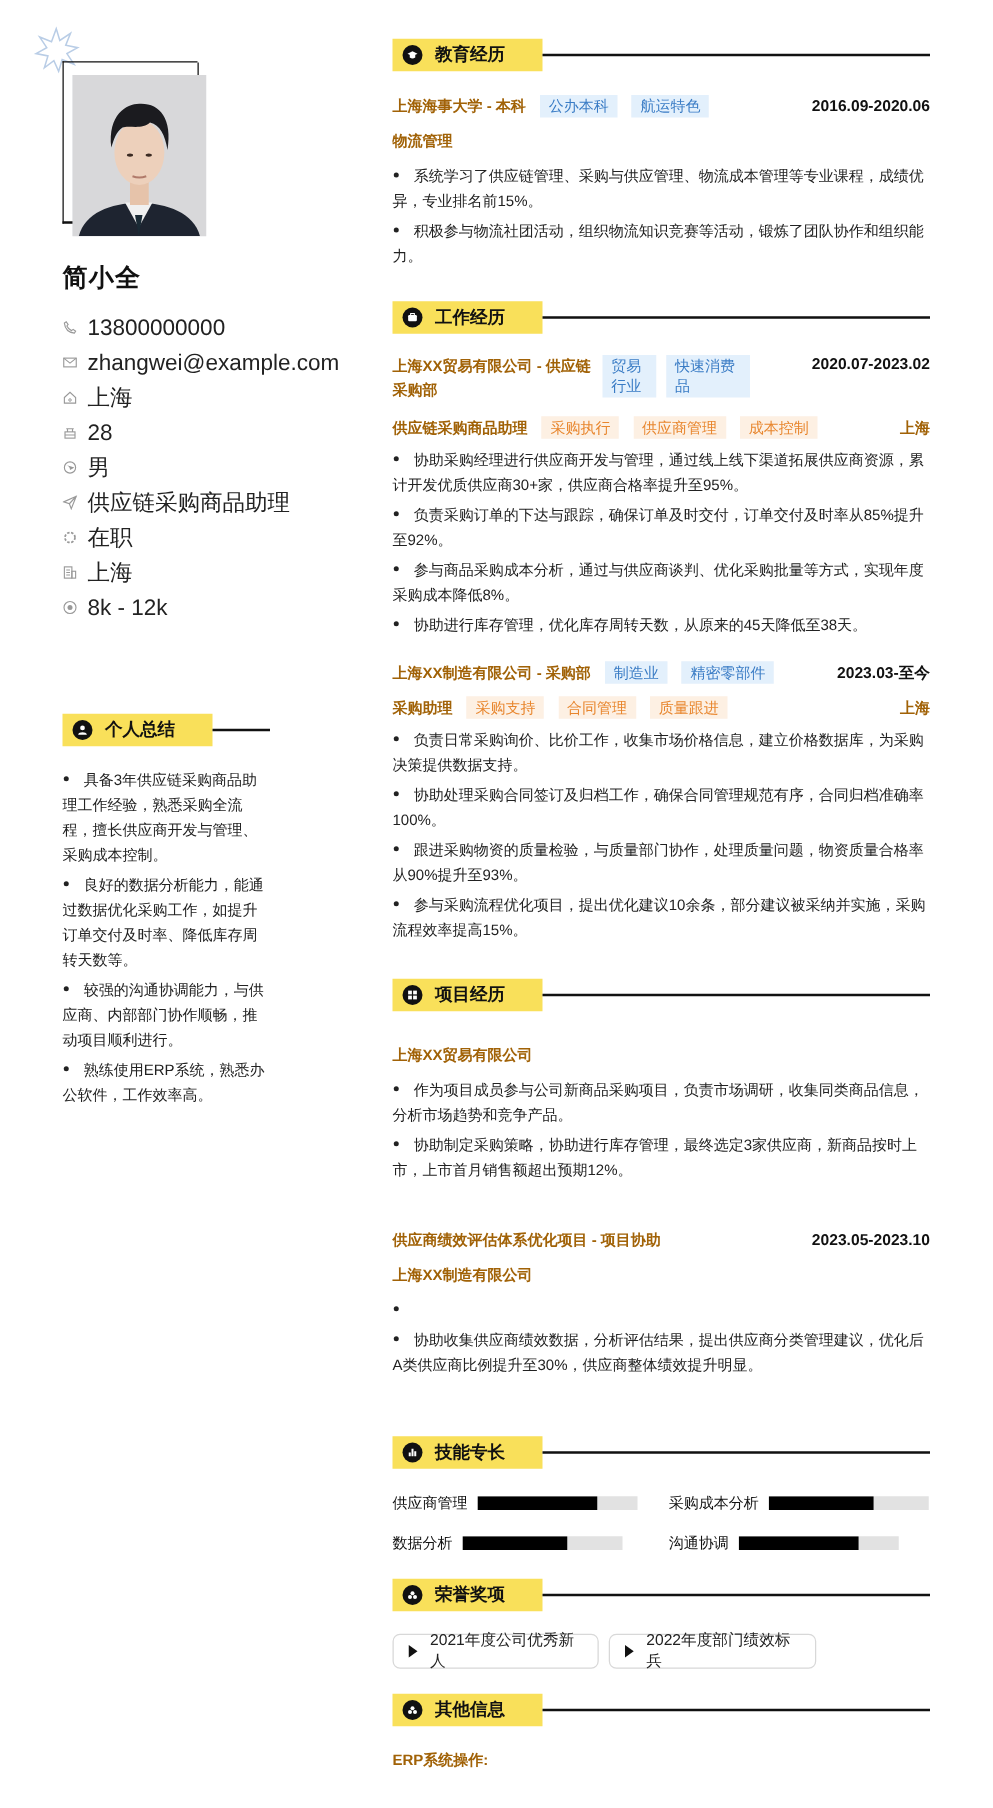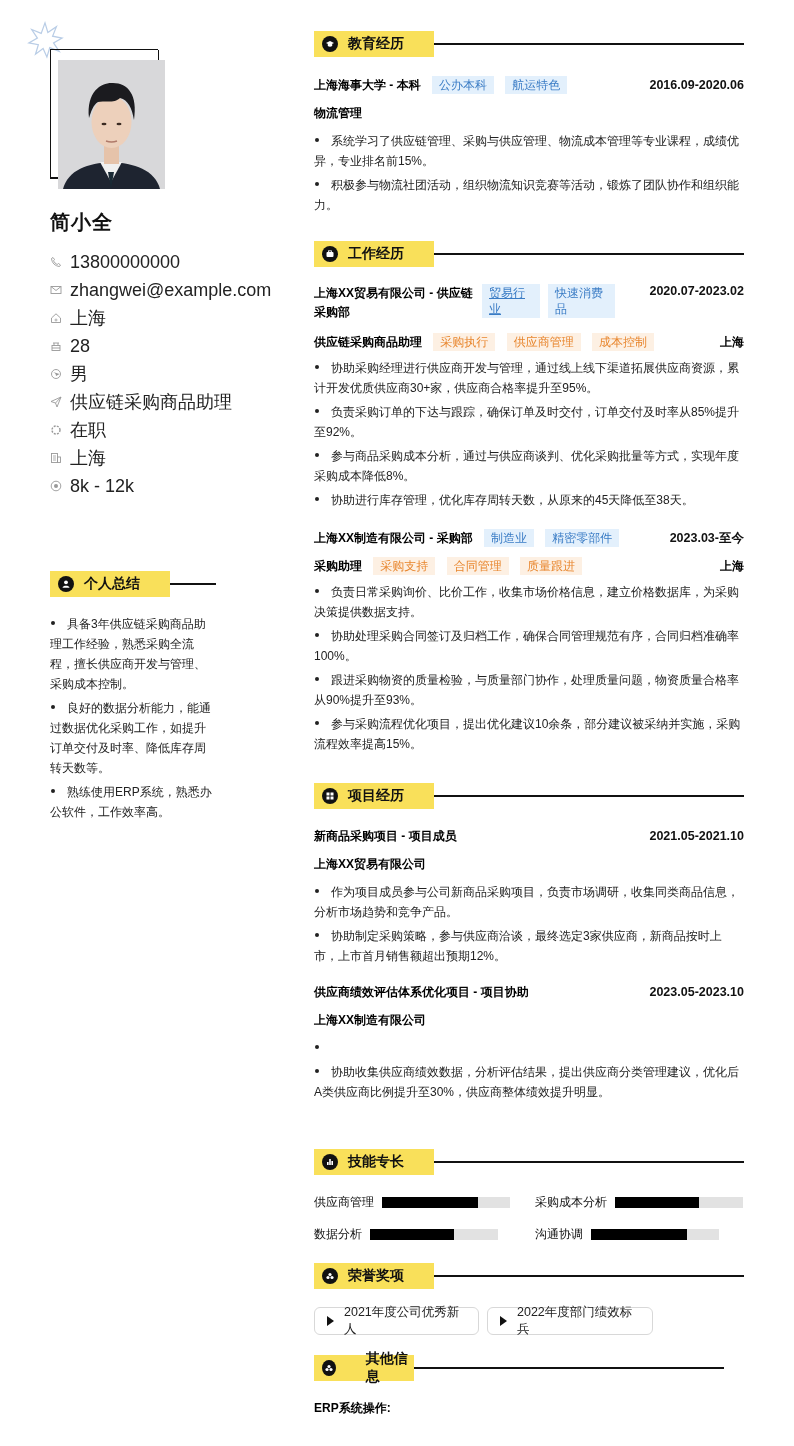--- a/index.html
+++ b/index.html
@@ -17,21 +17,21 @@
 
   .sec-head { position: absolute; display: flex; align-items: center; }
   .sec-tag { background: #f9e05a; height: 26px; display: flex; align-items: center; padding-left: 8px; font-size: 14px; font-weight: bold; color: #111; }
   .sec-tag .ic { width: 16px; height: 16px; border-radius: 50%; background: #111; margin-right: 10px; display:flex; align-items:center; justify-content:center; }
   .sec-line { height: 1.2px; background: #111; }
 
   .summary { position: absolute; left: 50px; top: 614px; width: 166px; }
   .summary li { list-style: none; font-size: 12px; line-height: 20px; color: #222; margin-bottom: 4px; }
   .bullet { display:inline-block; width: 4px; height: 4px; background:#222; border-radius:50%; vertical-align: middle; margin: 0 12px 3px 1px; }
   .row { display: flex; align-items: flex-start; justify-content: space-between; }
-  .title-b { font-size: 12px; font-weight: bold; color: #000000; }
+  .title-b { font-size: 12px; font-weight: bold; color: #a16207; }
   .date { font-size: 12.5px; font-weight: bold; color: #111; white-space: nowrap; }
   .chip-blue { display:inline-block; background:#e3f0fc; color:#3a7cc5; font-size:12px; padding:1px 7px; margin-left:8px; line-height:16px; }
   .chip-orange { display:inline-block; background:#fdf0e3; color:#e8862e; font-size:12px; padding:1px 7px; margin-left:8px; line-height:16px; }
   .bl { list-style:none; }
   .bl li { font-size: 12px; line-height: 20px; color: #222; margin-bottom: 4px; }
 
   .skill { position:absolute; display:flex; align-items:center; font-size:12px; color:#111; }
   .bar { position:relative; height:11px; background:#e2e2e2; margin-left:8px; }
   .bar .fill { position:absolute; left:0; top:0; height:11px; background:#000; clip-path: polygon(0 0, 100% 0, calc(100% + 0px) 0, 100% 100%, 0 100%); }
   .bar .fill::after { content:""; position:absolute; right:-6px; top:0; border-left:6px solid #000; border-bottom:11px solid transparent; }
@@ -137,20 +137,21 @@
         </svg>
     </span>
     <span>个人总结</span>
   </div>
   <div class="sec-line" style="width:46px;"></div>
 </div>
 
 <ul class="summary">
   <li><span class="bullet"></span><span>具备3年供应链采购商品助理工作经验，熟悉采购全流程，擅长供应商开发与管理、采购成本控制。</span></li>
   <li><span class="bullet"></span><span>良好的数据分析能力，能通过数据优化采购工作，如提升订单交付及时率、降低库存周转天数等。</span></li>
+  <li><span class="bullet"></span><span>较强的沟通协调能力，与供应商、内部部门协作顺畅，推动项目顺利进行。</span></li>
   <li><span class="bullet"></span><span>熟练使用ERP系统，熟悉办公软件，工作效率高。</span></li>
 </ul>
 
 <div class="sec-head" style="left:314px; top:31px;">
   <div class="sec-tag" style="width:120px;">
     <span class="ic">
       <svg width="10" height="10" viewBox="0 0 10 10">
           <path d="M1 4 L5 2 L9 4 L5 6 Z" fill="#fff"></path>
           <path d="M2.8 5 L2.8 7 Q5 8.5 7.2 7 L7.2 5" fill="#fff"></path>
         </svg>
@@ -186,21 +187,21 @@
     </span>
     <span>工作经历</span>
   </div>
   <div class="sec-line" style="width:310px;"></div>
 </div>
 
 <div style="position:absolute; left:314px; top:284px; width:430px;">
   <div class="row">
     <div class="title-b" style="width:170px; line-height:19px;">上海XX贸易有限公司 - 供应链采购部</div>
     <div style="display:flex; margin-left:-2px;">
-      <span class="chip-blue" style="width:58px; margin-left:0;text-decoration:underline;">贸易行业</span>
+      <span class="chip-blue" style="width:43px; margin-left:0;">贸易行业</span>
       <span class="chip-blue" style="width:67px;">快速消费品</span>
     </div>
     <span class="date" style="margin-left:auto;">2020.07-2023.02</span>
   </div>
   <div class="row" style="margin-top:10px; align-items:center; height:20px;">
     <div>
       <span class="title-b">供应链采购商品助理</span>
       <span class="chip-orange">采购执行</span>
       <span class="chip-orange">供应商管理</span>
       <span class="chip-orange">成本控制</span>
@@ -250,28 +251,24 @@
           <rect x="1.5" y="5.5" width="3" height="3" fill="#fff"></rect>
           <rect x="5.5" y="5.5" width="3" height="3" fill="#fff"></rect>
         </svg>
     </span>
     <span>项目经历</span>
   </div>
   <div class="sec-line" style="width:310px;"></div>
 </div>
 
 <div style="position:absolute; left:314px; top:826px; width:430px;">
-  <div class="row" style="height:20px; align-items:center;">
-    <span class="title-b">新商品采购项目 - 项目成员</span>
-    <span class="date">2021.05-2021.10</span>
-  </div>
   <div class="title-b" style="margin-top:8px; height:20px; line-height:20px;">上海XX贸易有限公司</div>
   <ul class="bl" style="margin-top:8px;">
     <li><span class="bullet"></span><span>作为项目成员参与公司新商品采购项目，负责市场调研，收集同类商品信息，分析市场趋势和竞争产品。</span></li>
-    <li><span class="bullet"></span><span>协助制定采购策略，参与供应商洽谈，最终选定3家供应商，新商品按时上市，上市首月销售额超出预期12%。</span></li>
+    <li><span class="bullet"></span><span>协助制定采购策略，协助进行库存管理，最终选定3家供应商，新商品按时上市，上市首月销售额超出预期12%。</span></li>
   </ul>
 </div>
 
 <div style="position:absolute; left:314px; top:982px; width:430px;">
   <div class="row" style="height:20px; align-items:center;">
     <span class="title-b">供应商绩效评估体系优化项目 - 项目协助</span>
     <span class="date">2023.05-2023.10</span>
   </div>
   <div class="title-b" style="margin-top:8px; height:20px; line-height:20px;">上海XX制造有限公司</div>
   <ul class="bl" style="margin-top:8px;">
@@ -336,21 +333,21 @@
 <div class="award" style="left:314px; width:165px;">
   <span class="tri"></span>
   <span>2021年度公司优秀新人</span>
 </div>
 <div class="award" style="left:487px; width:166px;">
   <span class="tri"></span>
   <span>2022年度部门绩效标兵</span>
 </div>
 
 <div class="sec-head" style="left:314px; top:1355px;">
-  <div class="sec-tag" style="width:100px;gap:20px;">
+  <div class="sec-tag" style="width:120px;">
     <span class="ic">
       <svg width="10" height="10" viewBox="0 0 10 10">
           <circle cx="5" cy="3.5" r="1.6" fill="#fff"></circle>
           <circle cx="3" cy="6.5" r="1.6" fill="#fff"></circle>
           <circle cx="7" cy="6.5" r="1.6" fill="#fff"></circle>
         </svg>
     </span>
     <span>其他信息</span>
   </div>
   <div class="sec-line" style="width:310px;"></div>

